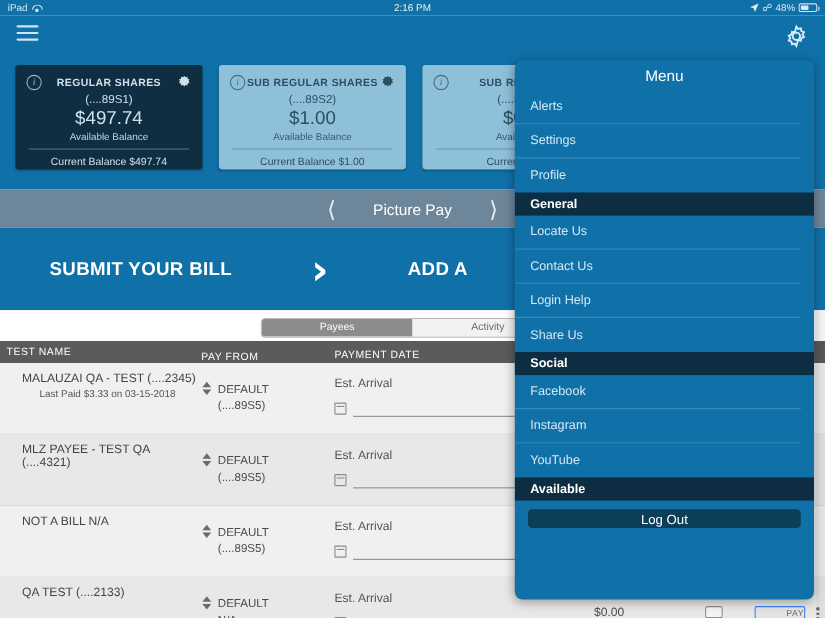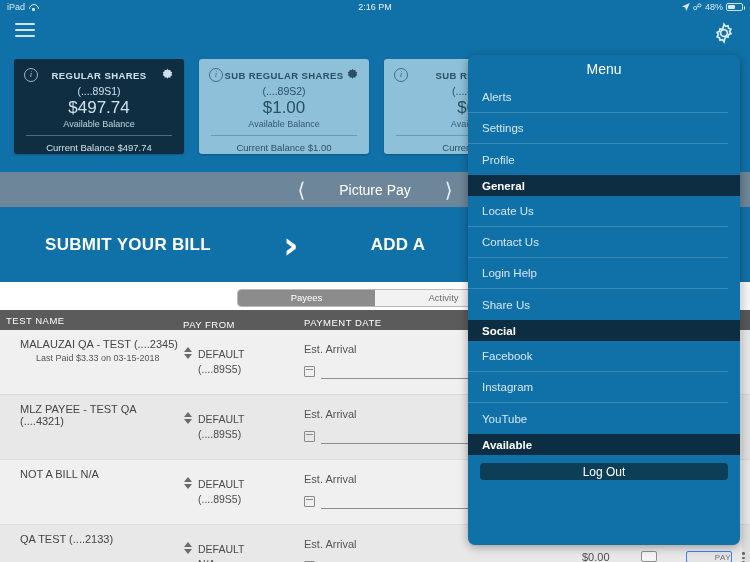--- a/index.html
+++ b/index.html
@@ -118,21 +118,21 @@
   .est{font-size:11px;color:#555;}
   .datefield{display:flex;align-items:flex-end;gap:6px;margin-top:11px;}
   .cal-ico{width:11px;height:11px;border:1.2px solid #8a8a8a;border-radius:1px;position:relative;flex:none;margin-bottom:2px;}
   .cal-ico::before{content:"";position:absolute;top:1.5px;left:1px;right:1px;height:1.4px;background:#8a8a8a;}
   .dateline{flex:1;border-bottom:1px solid #8d8d8d;height:12px;}
   .c4{width:150px;padding-top:5px;}
   .amtline{border-bottom:1px solid #8d8d8d;height:12px;margin-top:22px;width:120px;}
 
   
   .bottomrow{position:absolute;left:0;top:551px;width:750px;height:11px;overflow:hidden;display:flex;align-items:center;}
-  .br-amt{position:absolute;left:582px;font-size:11px;color:#4a4a4a;}
+  .br-amt{position:absolute;left:540px;font-size:11px;color:#4a4a4a;}
   .br-memo{position:absolute;left:641px;width:16px;height:11px;border:1px solid #8f8f8f;border-radius:2px;background:#f4f4f4;}
   .br-pay{position:absolute;left:686px;width:46px;height:12px;background:#e4e4e4;border:1px solid #3b82f6;border-radius:2px;
           font-size:8px;color:#6d6d6d;text-align:right;line-height:11px;letter-spacing:.5px;}
   .br-dots{position:absolute;left:742px;top:1px;}
   .br-dots i{display:block;width:2.5px;height:2.5px;background:#6a6a6a;border-radius:50%;margin-bottom:2px;}
 
   
   .scrolltrack{position:absolute;right:0;top:282px;width:8px;height:280px;background:rgba(0,0,0,.04);}
 
   

